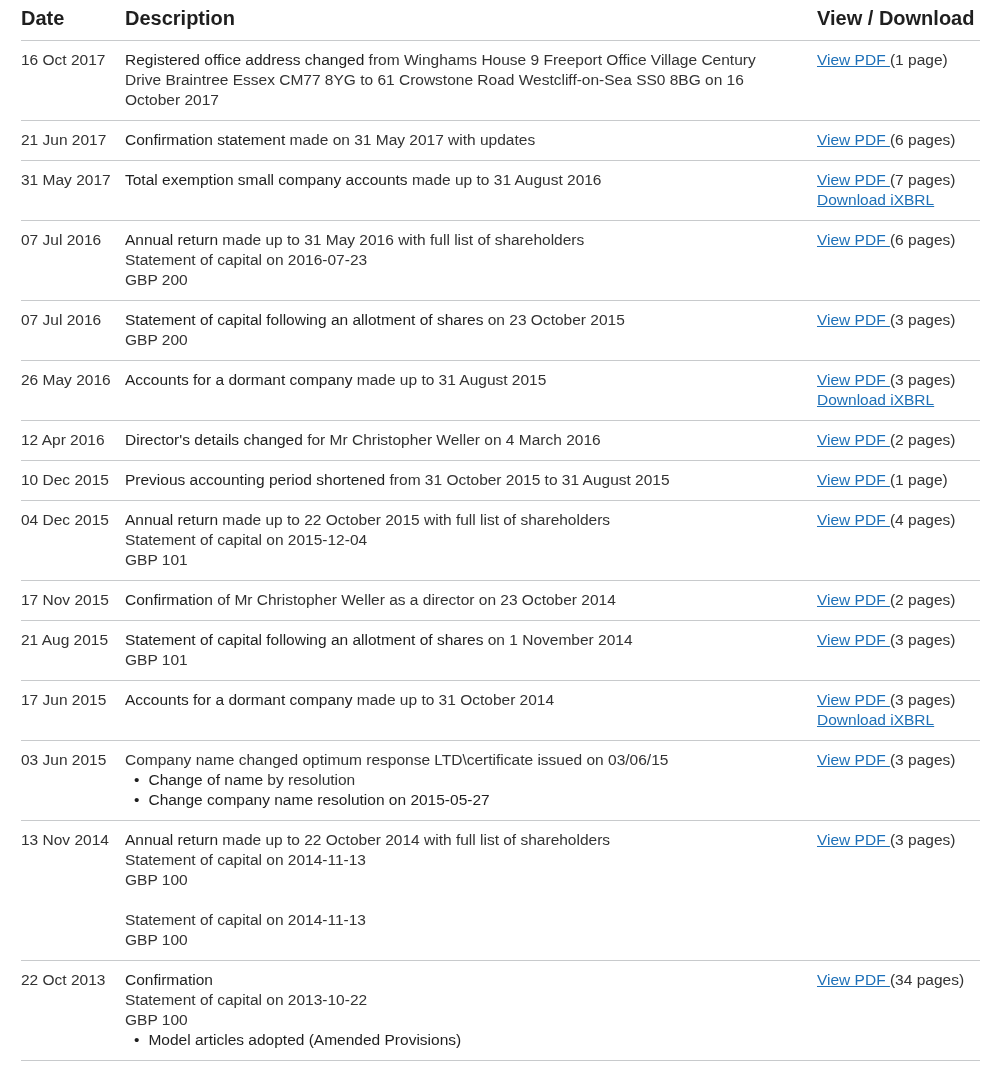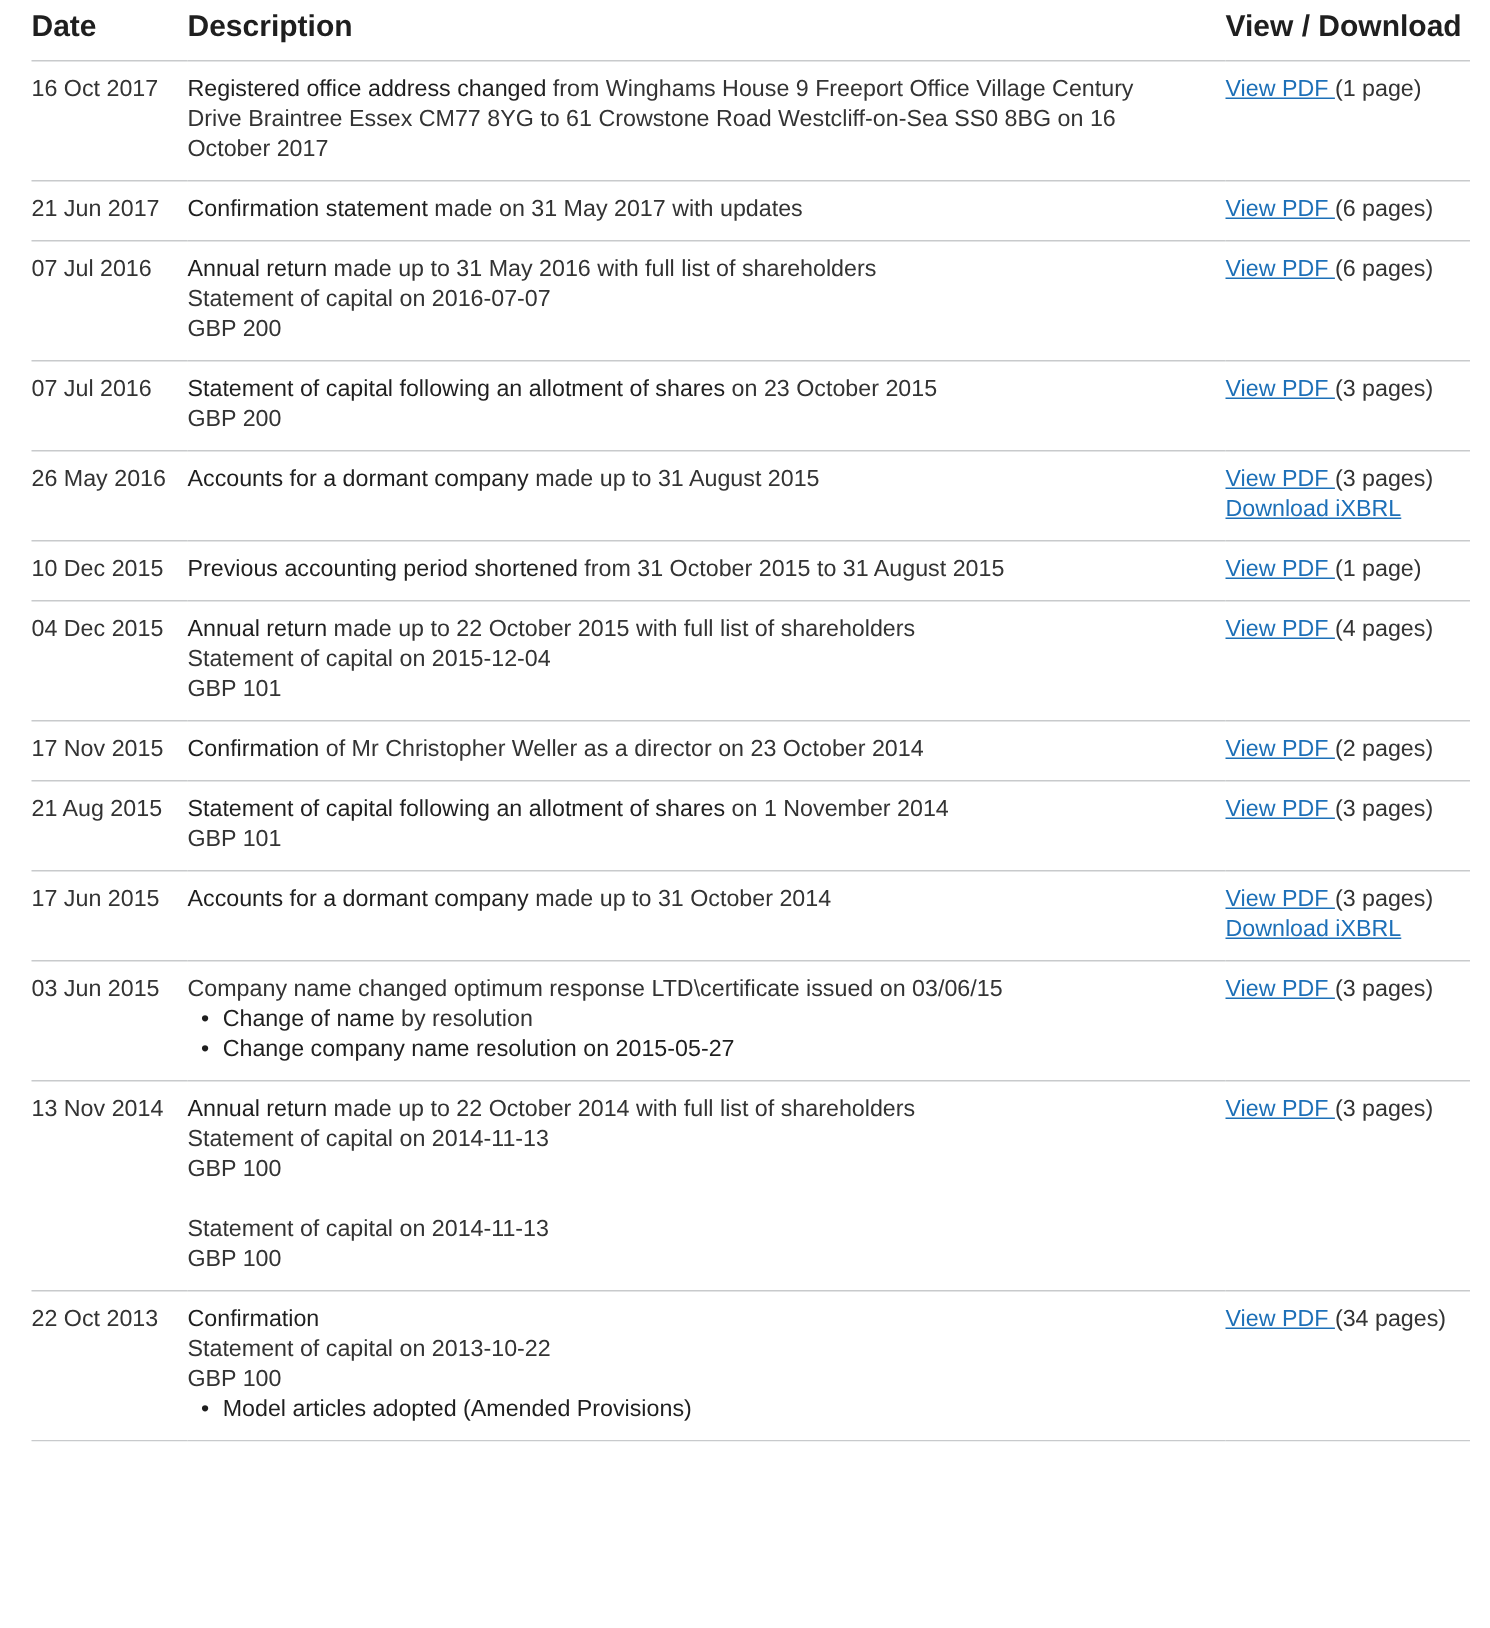--- a/index.html
+++ b/index.html
@@ -86,24 +86,34 @@
         <tr>
           <td class="col-date">21 Jun 2017</td>
           <td class="col-desc">
             <div class="line"><span class="b">Confirmation statement</span><span> made on 31 May 2017 with updates</span></div>
           </td>
           <td class="col-view">
             <div class="link-line"><a class="doclink" href="#">View PDF&nbsp;</a><span>(6 pages)</span></div>
           </td>
         </tr>
         <tr>
+          <td class="col-date">31 May 2017</td>
+          <td class="col-desc">
+            <div class="line"><span class="b">Total exemption small company accounts</span><span> made up to 31 August 2016</span></div>
+          </td>
+          <td class="col-view">
+            <div class="link-line"><a class="doclink" href="#">View PDF&nbsp;</a><span>(7 pages)</span></div>
+            <div class="link-line"><a class="doclink" href="#">Download iXBRL</a></div>
+          </td>
+        </tr>
+        <tr>
           <td class="col-date">07 Jul 2016</td>
           <td class="col-desc">
             <div class="line"><span class="b">Annual return</span><span> made up to 31 May 2016 with full list of shareholders</span></div>
-            <div class="line"><span>Statement of capital on 2016-07-07</span></div>
+            <div class="line"><span>Statement of capital on 2016-07-23</span></div>
             <div class="line"><span>GBP 200</span></div>
           </td>
           <td class="col-view">
             <div class="link-line"><a class="doclink" href="#">View PDF&nbsp;</a><span>(6 pages)</span></div>
           </td>
         </tr>
         <tr>
           <td class="col-date">07 Jul 2016</td>
           <td class="col-desc">
             <div class="line"><span class="b">Statement of capital following an allotment of shares</span><span> on 23 October 2015</span></div>
@@ -114,20 +124,29 @@
           </td>
         </tr>
         <tr>
           <td class="col-date">26 May 2016</td>
           <td class="col-desc">
             <div class="line"><span class="b">Accounts for a dormant company</span><span> made up to 31 August 2015</span></div>
           </td>
           <td class="col-view">
             <div class="link-line"><a class="doclink" href="#">View PDF&nbsp;</a><span>(3 pages)</span></div>
             <div class="link-line"><a class="doclink" href="#">Download iXBRL</a></div>
+          </td>
+        </tr>
+        <tr>
+          <td class="col-date">12 Apr 2016</td>
+          <td class="col-desc">
+            <div class="line"><span class="b">Director's details changed</span><span> for Mr Christopher Weller on 4 March 2016</span></div>
+          </td>
+          <td class="col-view">
+            <div class="link-line"><a class="doclink" href="#">View PDF&nbsp;</a><span>(2 pages)</span></div>
           </td>
         </tr>
         <tr>
           <td class="col-date">10 Dec 2015</td>
           <td class="col-desc">
             <div class="line"><span class="b">Previous accounting period shortened</span><span> from 31 October 2015 to 31 August 2015</span></div>
           </td>
           <td class="col-view">
             <div class="link-line"><a class="doclink" href="#">View PDF&nbsp;</a><span>(1 page)</span></div>
           </td>

